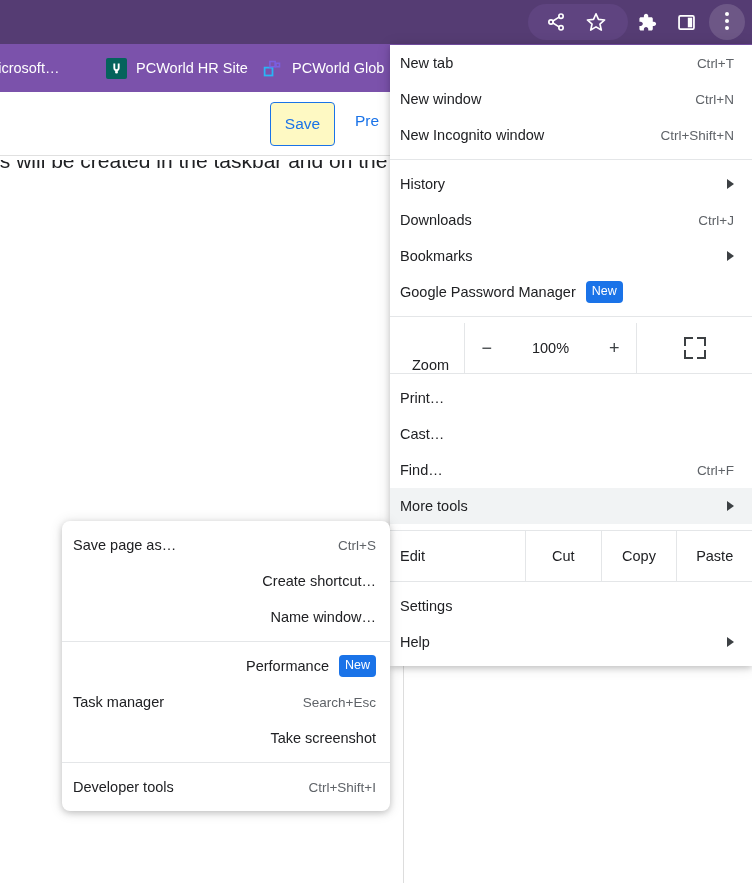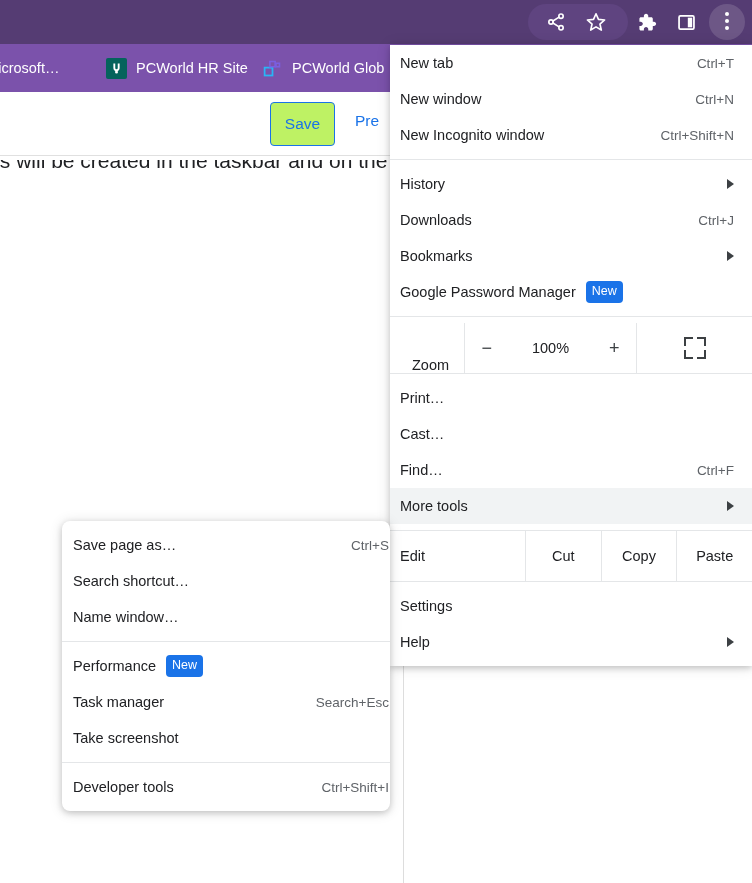--- a/index.html
+++ b/index.html
@@ -59,21 +59,21 @@
   .page-vline {
     position: absolute; left: 403px; top: 0; width: 1px; height: 791px;
     background: #dddddd;
   }
   .dialog-hline {
     position: absolute; left: 0; top: 63px; width: 420px; height: 1px;
     background: #e0e0e0;
   }
   .save-btn {
     position: absolute; left: 270px; top: 10px; width: 65px; height: 44px;
-    border: 1px solid #1a73e8; border-radius: 4px; background: #bef264;
+    border: 1px solid #1a73e8; border-radius: 4px; background: #fef9c3;
     color: #1a73e8; font-size: 15.5px;
     display: flex; align-items: center; justify-content: center;
     cursor: pointer;
   }
   .prev-btn {
     position: absolute; left: 355px; top: 7px; height: 44px;
     color: #1a73e8; font-size: 15.5px; display: flex; align-items: center;
     cursor: pointer;
   }
   .clip-text {
@@ -133,21 +133,21 @@
   .fs-icon i.br { right: 0; bottom: 0; border-left: none; border-top: none; }
 
   .edit-row { display: flex; align-items: stretch; height: 50px; }
   .edit-lbl {
     width: 135px; display: flex; align-items: center; padding-left: 10px;
   }
   .edit-act {
     flex: 1 1 0; display: flex; align-items: center; justify-content: center;
     border-left: 1px solid #e4e6e8; cursor: pointer;
   }
-  .sub-mi { height: 36px; padding: 0 1px 0 11px; }
+  .sub-mi { height: 36px; padding: 0 14px 0 11px; justify-content: flex-end; }
 </style>
 </head>
 <body>
 
 <div id="root">
 
   <div class="chrome-top">
     <div class="toolbar-pill"></div>
 
     <div class="tb-icon" style="left:542px;">
@@ -335,21 +335,21 @@
 
   <div class="menu" id="sub-menu">
     <div style="height:6px;"></div>
 
     <div class="mi sub-mi">
       <span class="mi-label">Save page as…</span>
       <span class="mi-spacer"></span>
       <span class="mi-short">Ctrl+S</span>
     </div>
     <div class="mi sub-mi">
-      <span class="mi-label">Search shortcut…</span>
+      <span class="mi-label">Create shortcut…</span>
     </div>
     <div class="mi sub-mi">
       <span class="mi-label">Name window…</span>
     </div>
 
     <div class="sep"></div>
 
     <div class="mi sub-mi">
       <span class="mi-label">Performance</span>
       <span class="badge">New</span>

